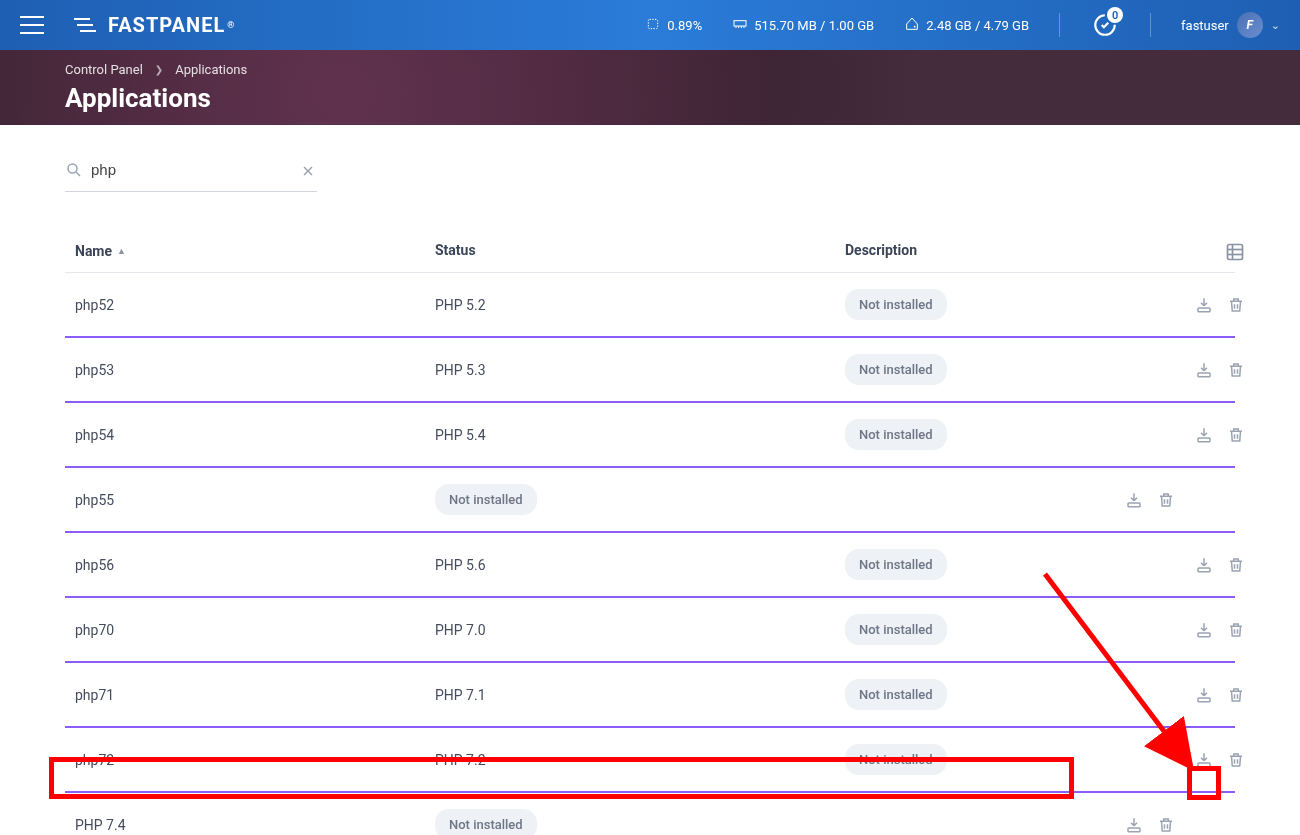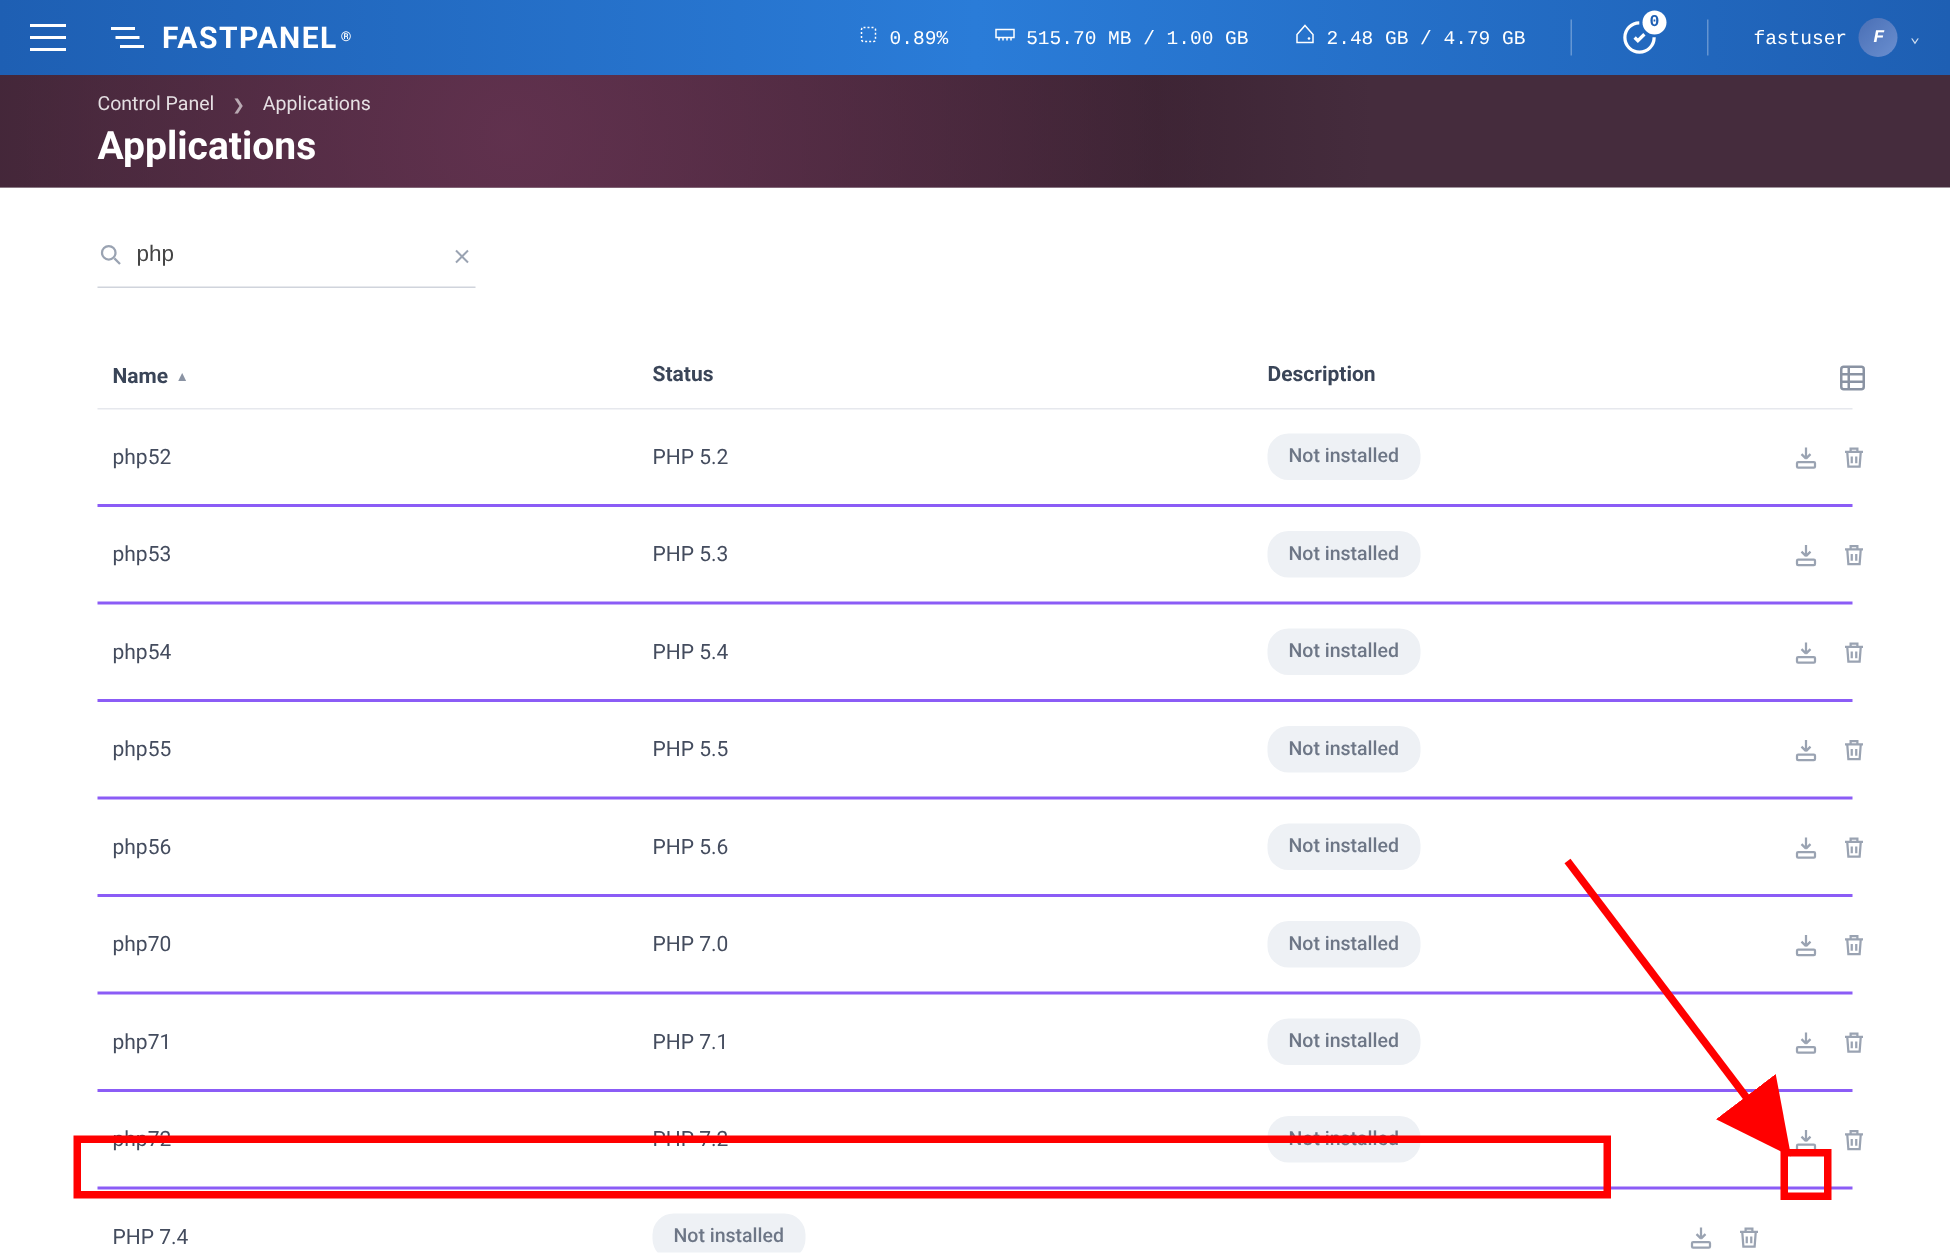--- a/index.html
+++ b/index.html
@@ -5,21 +5,21 @@
 * { margin: 0; padding: 0; box-sizing: border-box; }
 body { font-family: -apple-system, BlinkMacSystemFont, "Segoe UI", Roboto, Arial, sans-serif; background: #fff; width: 1300px; height: 835px; overflow: hidden; position: relative; }
 
 
 .topbar { height: 50px; background: linear-gradient(90deg, #1e5fb3 0%, #2a7cd8 50%, #1e5fb3 100%); display: flex; align-items: center; padding: 0 20px; color: #fff; }
 .hamburger { width: 24px; height: 18px; display: flex; flex-direction: column; justify-content: space-between; cursor: pointer; margin-right: 28px; }
 .hamburger span { height: 2px; background: #fff; }
 .logo { display: flex; align-items: center; font-weight: 700; font-size: 20px; letter-spacing: 1px; }
 .logo-icon { margin-right: 6px; display: inline-flex; align-items: center; }
 .logo sup { font-size: 9px; margin-left: 2px; }
-.topbar-right { margin-left: auto; display: flex; align-items: center; gap: 30px; font-size: 13px; font-family: Liberation Mono, monospace; }
+.topbar-right { margin-left: auto; display: flex; align-items: center; gap: 30px; font-size: 13px; }
 .stat { display: flex; align-items: center; gap: 6px; }
 .stat-icon svg { width: 16px; height: 16px; }
 .divider { width: 1px; height: 24px; background: rgba(255,255,255,0.3); }
 .task-badge { position: relative; width: 30px; height: 30px; display: flex; align-items: center; justify-content: center; }
 .task-badge svg { width: 26px; height: 26px; }
 .task-badge .badge { position: absolute; top: -3px; right: -3px; background: #fff; color: #1e5fb3; width: 16px; height: 16px; border-radius: 50%; display: flex; align-items: center; justify-content: center; font-size: 11px; font-weight: 600; }
 .user { display: flex; align-items: center; gap: 8px; cursor: pointer; }
 .avatar { width: 26px; height: 26px; border-radius: 50%; background: linear-gradient(135deg, #4a6fb5 0%, #6a8fd0 100%); display: flex; align-items: center; justify-content: center; font-weight: 700; font-size: 12px; font-style: italic; }
 .chevron { font-size: 11px; opacity: 0.8; }
 
@@ -229,21 +229,20 @@
               <svg viewBox="0 0 24 24" fill="none" stroke="currentColor" stroke-width="2">
                 <path d="M4 7h16M9 7V4h6v3M6 7l1 13h10l1-13"></path>
                 <line x1="10" y1="11" x2="10" y2="17"></line>
                 <line x1="14" y1="11" x2="14" y2="17"></line>
               </svg>
             </span>
           </div>
         </div>
         <div class="row">
           <div>php55</div>
-          <div>PHP 5.5</div>
           <div><span class="status-badge">Not installed</span></div>
           <div class="actions">
             <span class="action-btn">
               <svg viewBox="0 0 24 24" fill="none" stroke="currentColor" stroke-width="2">
                 <path d="M12 3v10m0 0l-4-4m4 4l4-4"></path>
                 <rect x="4" y="16" width="16" height="5" rx="1"></rect>
               </svg>
             </span>
             <span class="action-btn">
               <svg viewBox="0 0 24 24" fill="none" stroke="currentColor" stroke-width="2">

